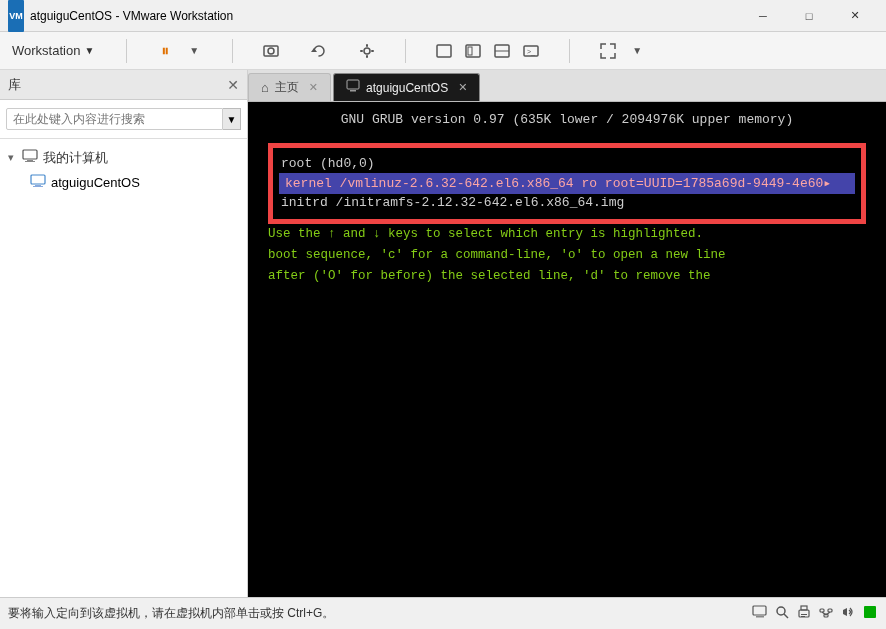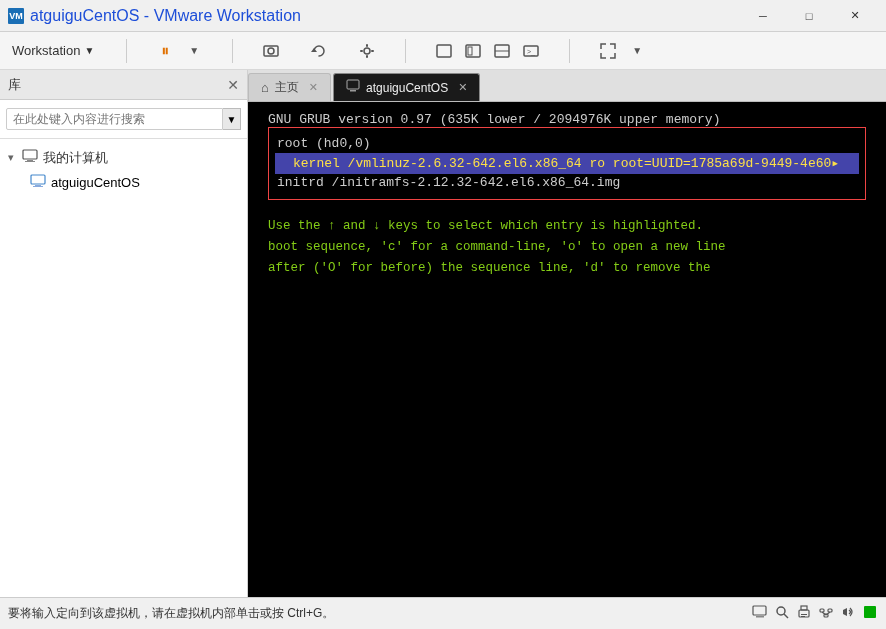--- a/index.html
+++ b/index.html
@@ -9,30 +9,30 @@
     #title-bar {
       height: 32px;
       background: #f0f0f0;
       display: flex;
       align-items: center;
       padding: 0 8px;
       border-bottom: 1px solid #d0d0d0;
       user-select: none;
     }
     #title-bar .app-icon {
-      width: 16px; height: 16px;
+      width: 16px; height: 32px;
       background: #1a6eb5;
       margin-right: 6px;
       display: flex; align-items: center; justify-content: center;
       font-size: 10px; color: white; font-weight: bold;
       border-radius: 1px;
     }
     #title-bar .title-text {
-      font-size: 16px;
-      color: #1d4ed8;
+      font-size: 12px;
+      color: #000000;
       flex: 1;
     }
     #title-bar .win-controls {
       display: flex;
       gap: 0;
     }
     .win-btn {
       width: 46px; height: 32px;
       display: flex; align-items: center; justify-content: center;
       cursor: pointer;
@@ -187,36 +187,37 @@
       flex-direction: column;
       align-items: stretch;
       padding: 10px 20px;
       font-family: 'Courier New', monospace;
       font-size: 13px;
       color: #ccc;
       overflow: hidden;
     }
     .grub-header {
       color: #cccccc;
+      margin-bottom: 16px;
+      font-size: 13px;
+      text-align: center;
+    }
+    .grub-box {
+      border: 5px solid #ef4444;
+      padding: 6px 8px;
       margin-bottom: 0;
-      font-size: 13px;
-    }
-    .grub-box {
-      border: 1px solid #ef4444;
-      padding: 6px 8px;
-      margin-bottom: 16px;
       background: #000;
       font-family: Liberation Mono, monospace;
     }
     .grub-line { color: #ccc; line-height: 1.5; }
     .grub-line.selected {
       background: #4444aa;
-      color: #fde047;
+      color: #fca5a5;
       display: block;
-      padding: 1px 18px;
+      padding: 1px 6px;
       margin: -1px -2px;
     }
     .grub-instructions {
       color: #84cc16;
       line-height: 1.7;
       font-size: 12.5px;
     }
 
     
     #status-bar {
@@ -382,21 +383,21 @@
     <div id="vm-content">
       <div class="grub-header">GNU GRUB  version 0.97  (635K lower / 2094976K upper memory)</div>
       <div class="grub-box">
         <div class="grub-line">root (hd0,0)</div>
         <div class="grub-line selected">kernel /vmlinuz-2.6.32-642.el6.x86_64 ro root=UUID=1785a69d-9449-4e60▸</div>
         <div class="grub-line">initrd /initramfs-2.12.32-642.el6.x86_64.img</div>
       </div>
       <div class="grub-instructions">
         <div>Use the ↑ and ↓ keys to select which entry is highlighted.</div>
         <div>boot sequence, 'c' for a command-line, 'o' to open a new line</div>
-        <div>after ('O' for before) the sequence line, 'd' to remove the</div>
+        <div>after ('O' for before) the selected line, 'd' to remove the</div>
       </div>
     </div>
   </div>
 </div>
 
 <div id="status-bar">
   <span class="status-text">要将输入定向到该虚拟机，请在虚拟机内部单击或按 Ctrl+G。</span>
   <div class="status-icons">
     <span class="status-icon" title="VM">
       <svg width="16" height="16" viewBox="0 0 16 16">

